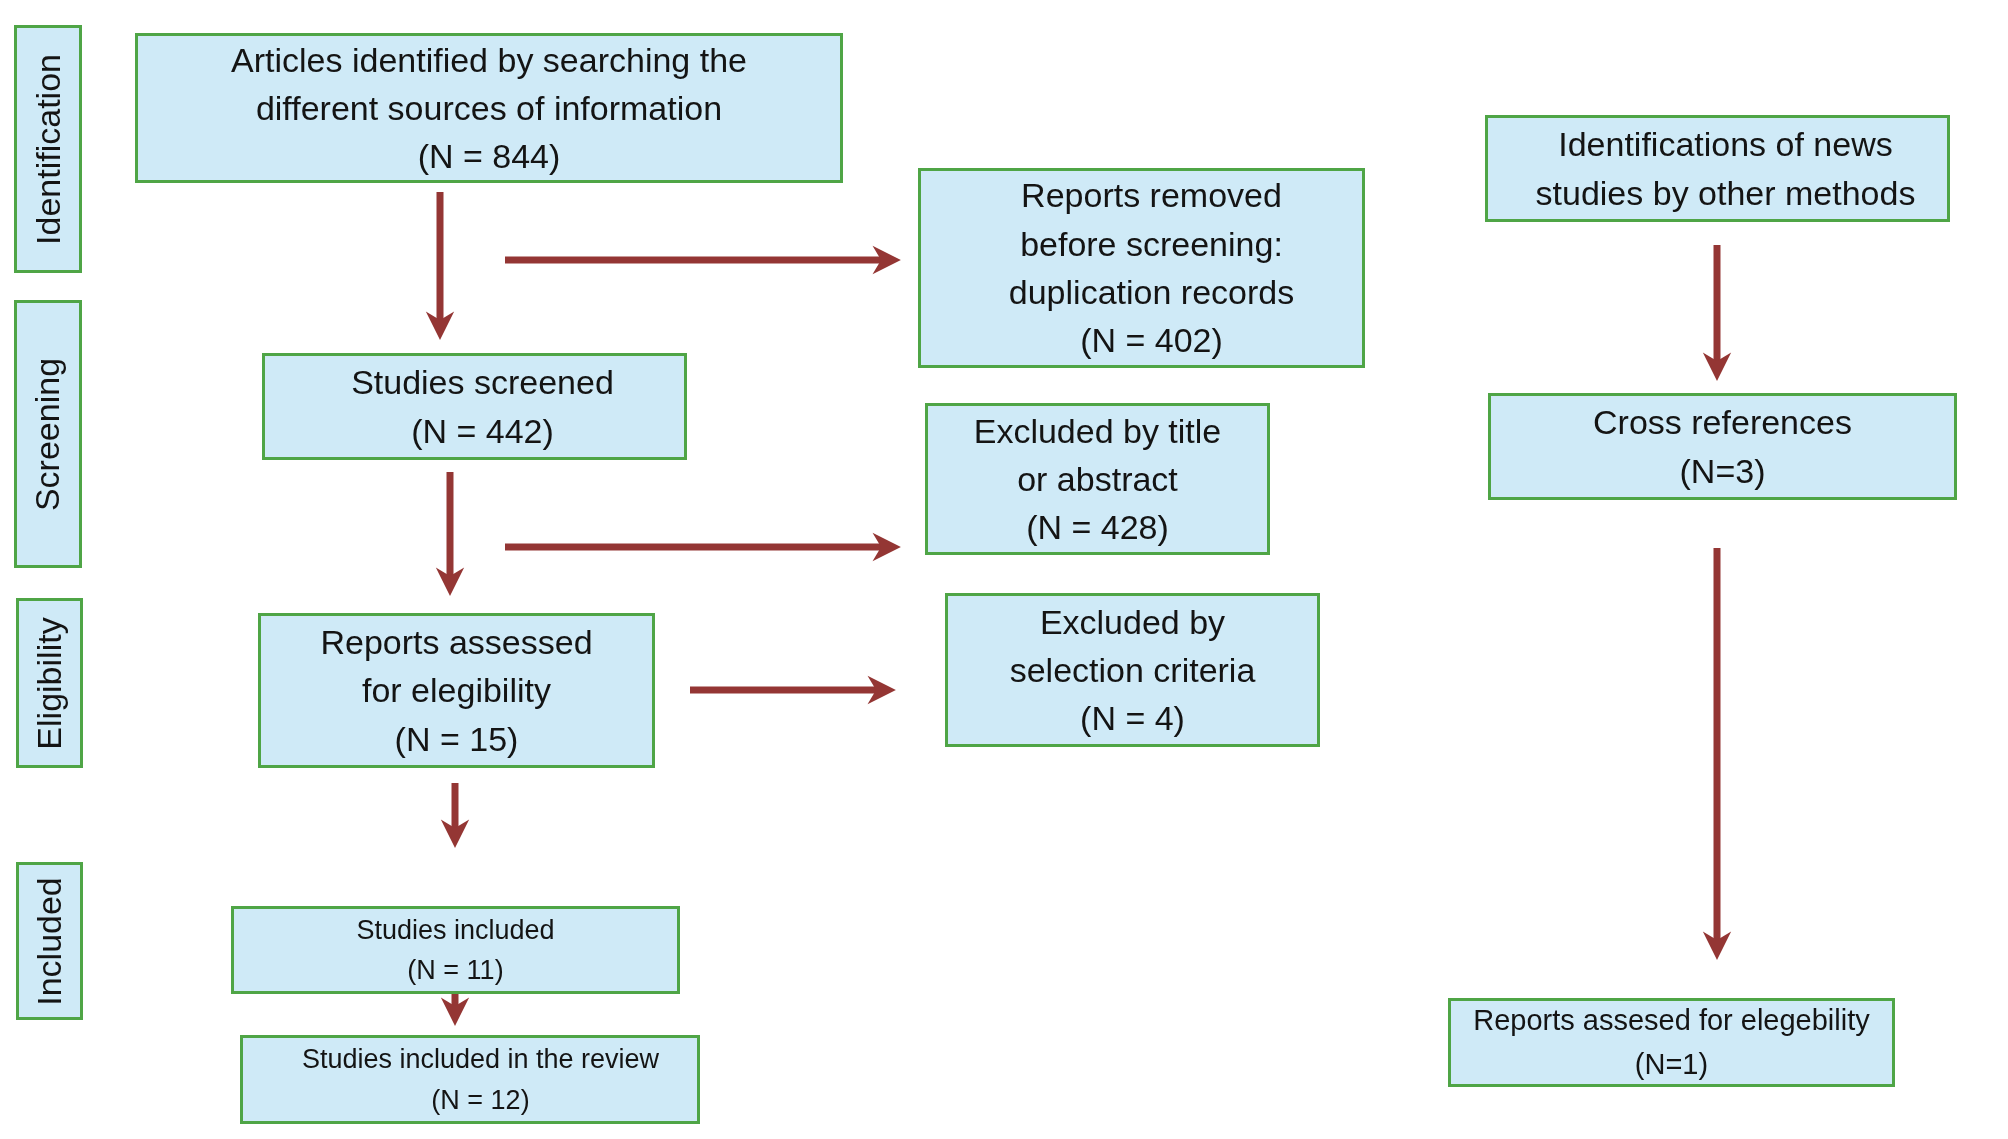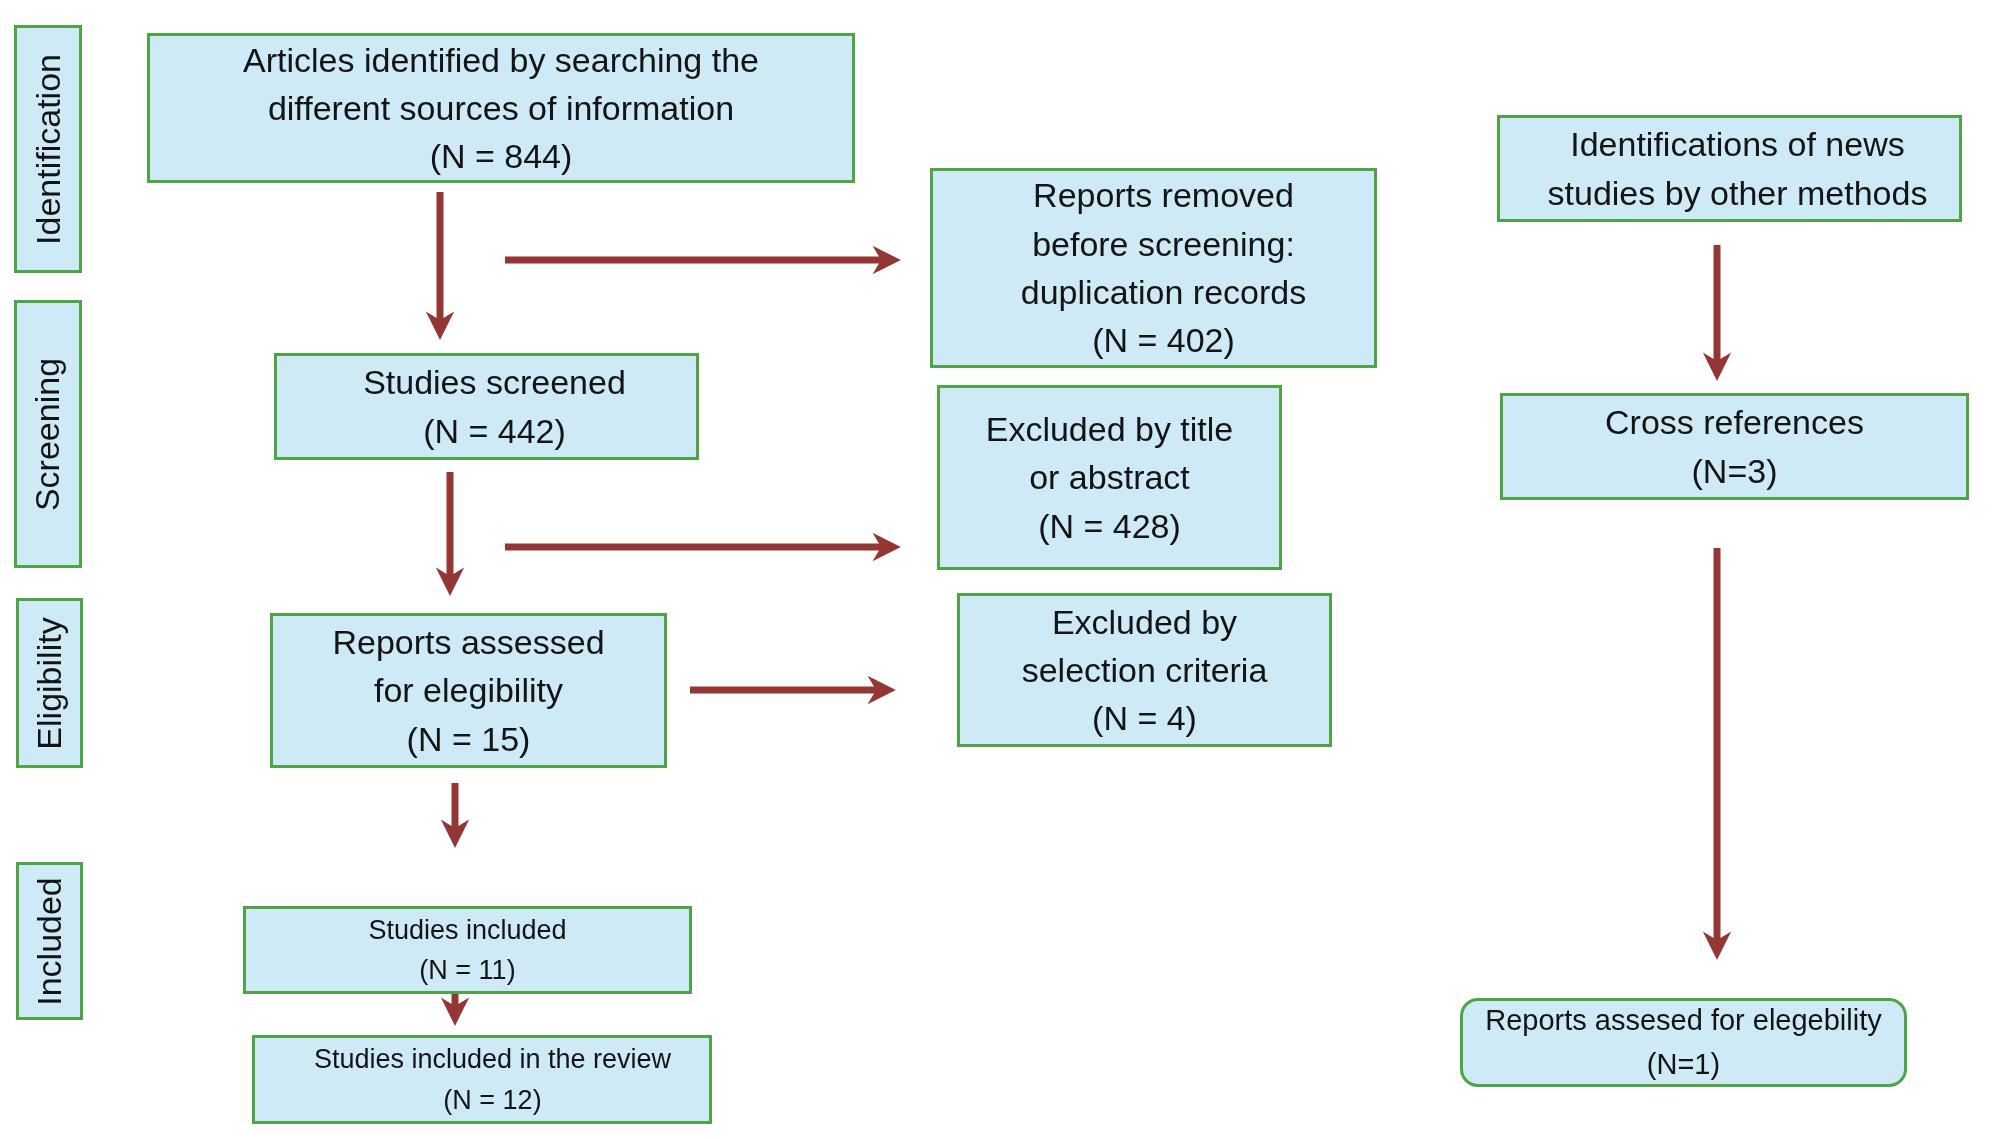--- a/index.html
+++ b/index.html
@@ -22,21 +22,20 @@
     background: var(--box_fill, #cfeaf7);
     border: 3px solid var(--box_border, #4fa546);
     display: flex;
     align-items: center;
     justify-content: center;
     text-align: center;
     white-space: pre-line;
     font-size: 34px;
     line-height: 1.42;
     color: #141414;
-    margin-left: 12px;
   }
   .box.small { font-size: 27px; line-height: 1.5; }
   .box.mid   { font-size: 29px; line-height: 1.5; }
   .stage {
     position: absolute;
     box-sizing: border-box;
     background: var(--box_fill, #cfeaf7);
     border: 3px solid var(--box_border, #4fa546);
     display: flex;
     align-items: center;
@@ -118,27 +117,27 @@
 (N = 15)</div>
   <div class="box small" style="left:231px; top:906px; width:449px; height:88px;text-align:center;">Studies included
 (N = 11)</div>
   <div class="box small" style="left:240px; top:1035px; width:460px; height:89px;padding-left:21px;">Studies included in the review
 (N = 12)</div>
 
   <div class="box" style="left:918px; top:168px; width:447px; height:200px;padding-left:20px;">Reports removed
 before screening:
 duplication records
 (N = 402)</div>
-  <div class="box" style="left:925px; top:385px; width:345px; height:185px;">Excluded by title
+  <div class="box" style="left:925px; top:403px; width:345px; height:152px;">Excluded by title
 or abstract
 (N = 428)</div>
   <div class="box" style="left:945px; top:593px; width:375px; height:154px;">Excluded by
 selection criteria
 (N = 4)</div>
 
   <div class="box" style="left:1485px; top:115px; width:465px; height:107px;padding-left:16px;">Identifications of news
 studies by other methods</div>
   <div class="box" style="left:1488px; top:393px; width:469px; height:107px;">Cross references
 (N=3)</div>
-  <div class="box mid" style="left:1448px; top:998px; width:447px; height:89px;border-radius:18px;">Reports assesed for elegebility
+  <div class="box mid" style="left:1448px; top:998px; width:447px; height:89px;">Reports assesed for elegebility
 (N=1)</div>
 
 </div>
 
 </body></html>

